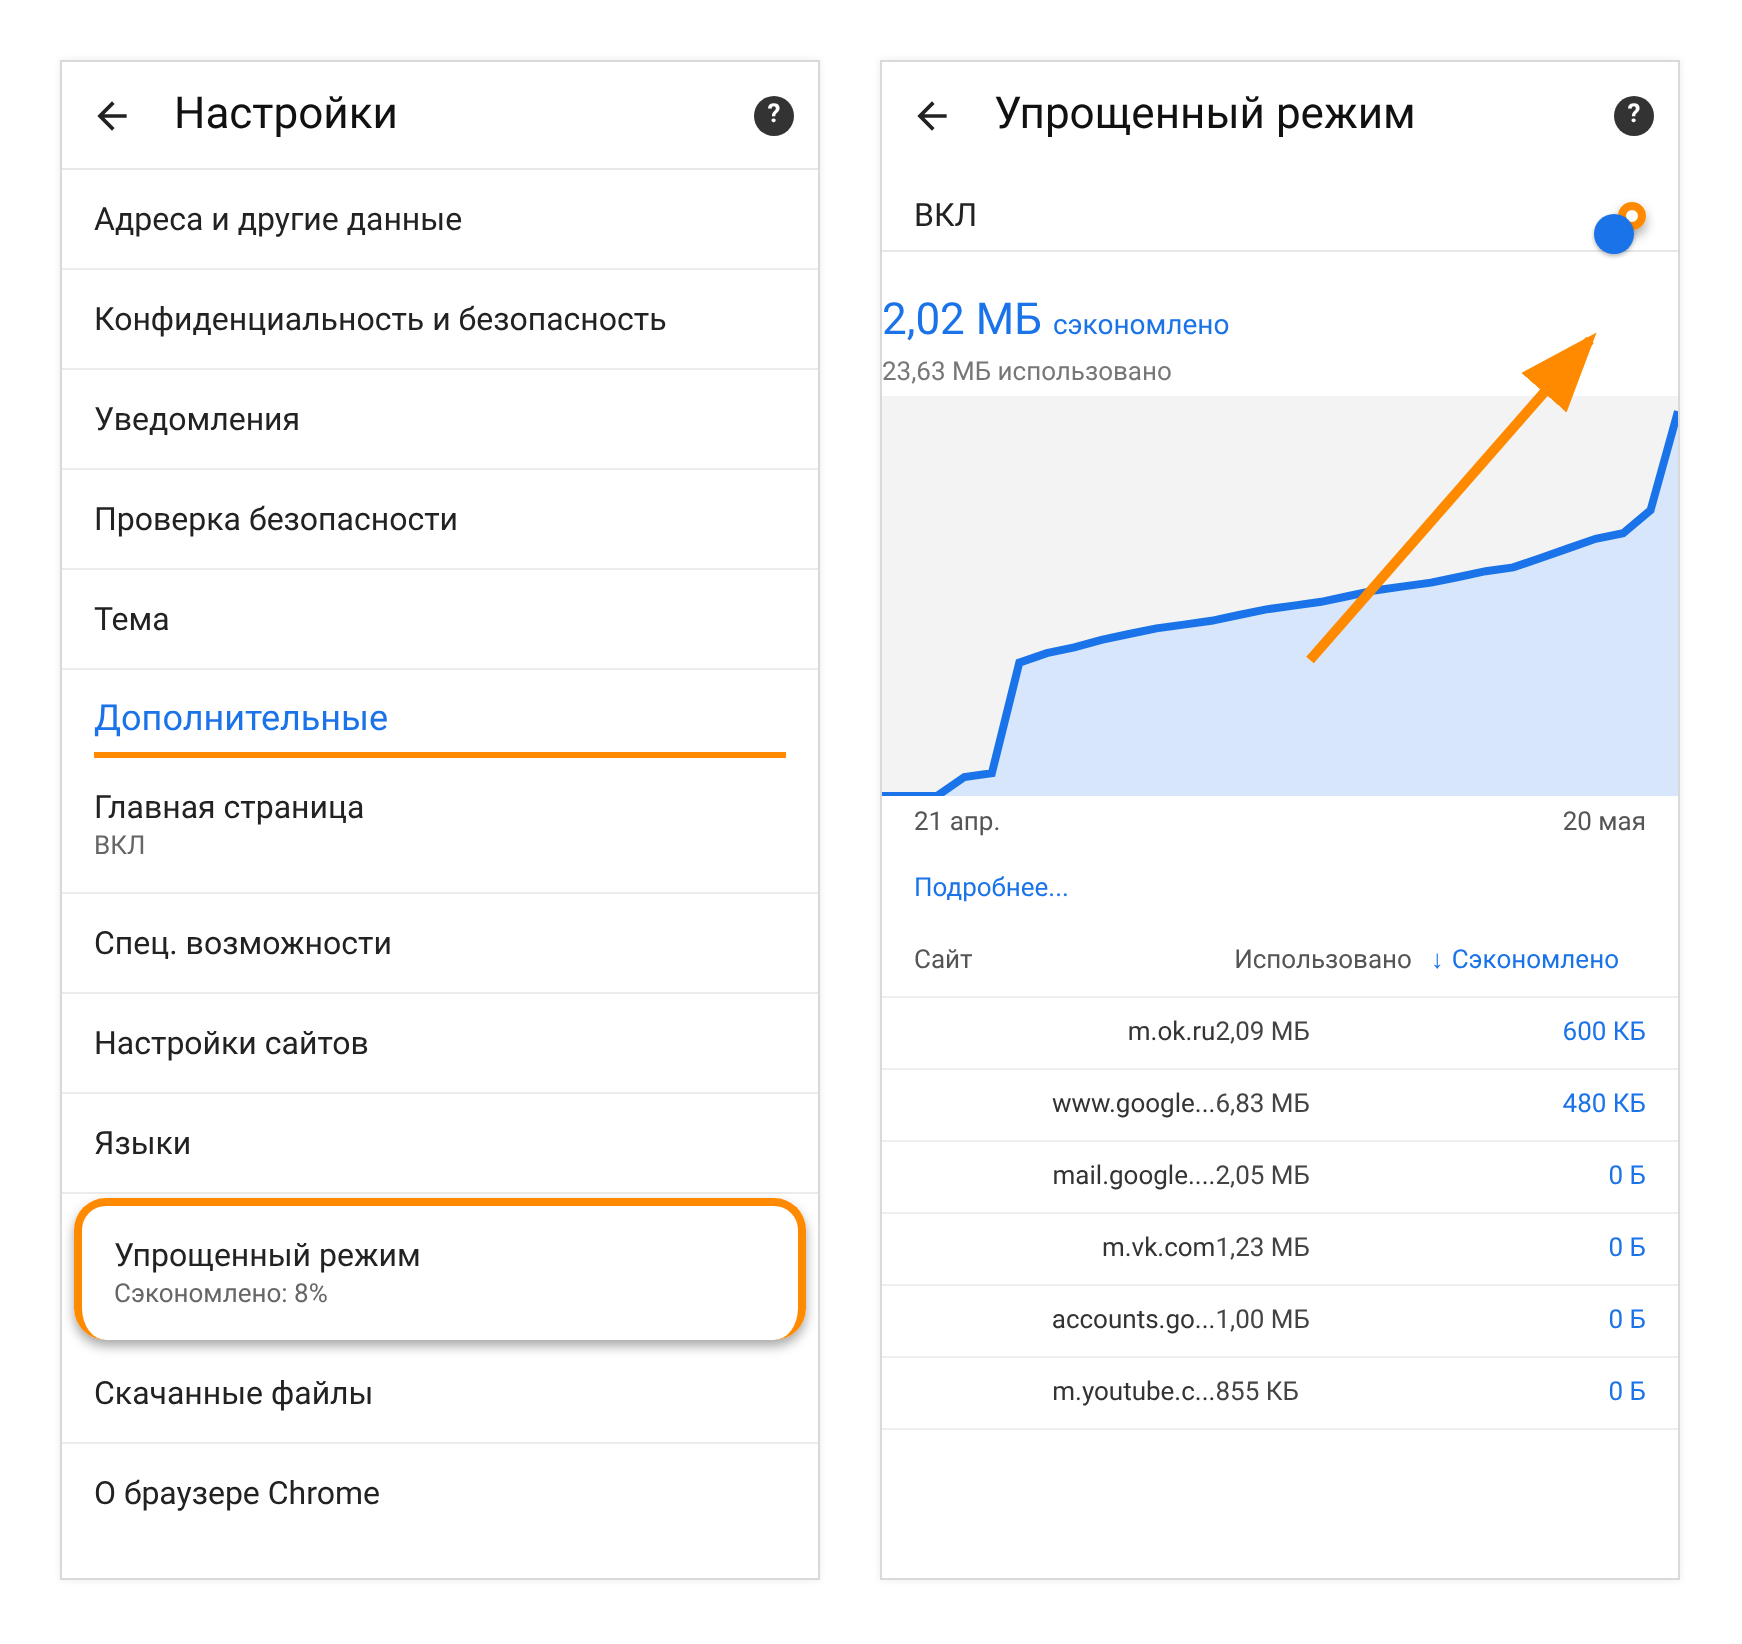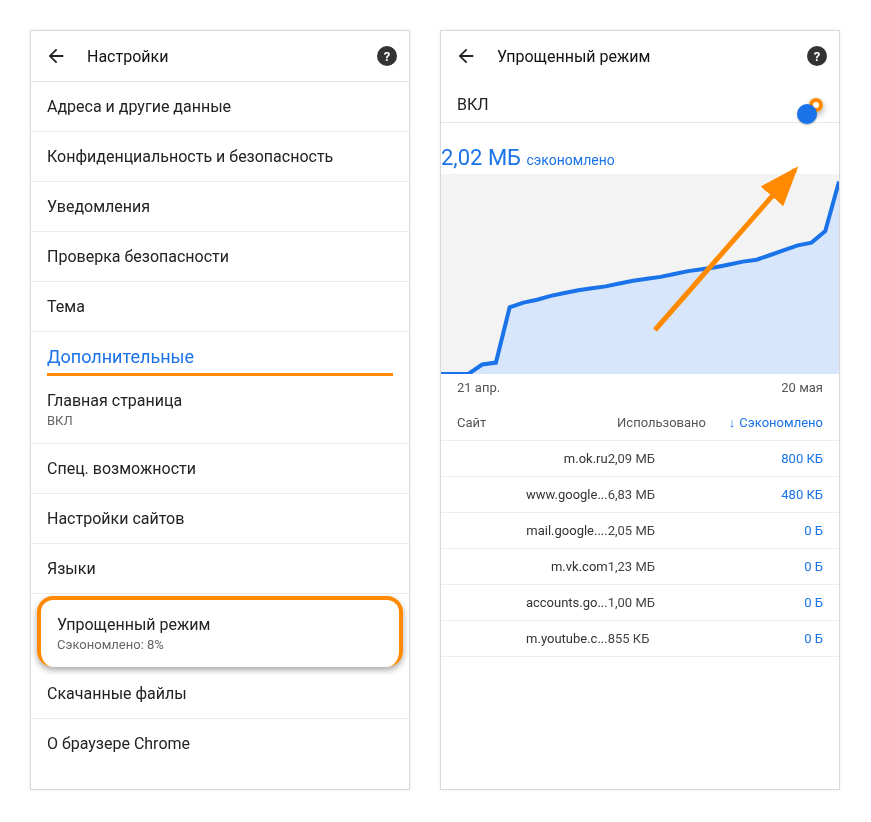--- a/index.html
+++ b/index.html
@@ -24,21 +24,21 @@
     display: flex;
     align-items: center;
     padding: 14px 12px 14px 14px;
   }
   .back-arrow {
     width: 22px; height: 22px;
     display: flex; align-items:center; justify-content:center;
     margin-right: 20px;
     cursor: pointer;
   }
-  .title { font-size: 16px; font-weight: 400; color:#111; flex:1; }
+  .title { font-size: 22px; font-weight: 400; color:#111; flex:1; }
   .help-icon {
     width: 20px; height:20px; border-radius:50%;
     background:#333; color:#fff;
     display:flex; align-items:center; justify-content:center;
     font-size:13px; font-weight:bold;
     cursor:pointer;
   }
   .divider { height:1px; background:#e7e7e7; }
 
   .row {
@@ -99,21 +99,21 @@
 
   .tbl-head, .tbl-row {
     display:grid;
     grid-template-columns: 1.4fr 1fr 1fr;
     padding: 10px 16px;
     font-size:13px;
     border-bottom:1px solid #eee;
     align-items:center;
   }
   .tbl-head { color:#555; }
-  .tbl-head .col-saved { color:#1a73e8; text-align:right; }
+  .tbl-head .col-saved { color:#1a73e8; }
   .tbl-head .col-used { text-align:center; }
   .tbl-row .c1 { color:#333; white-space:nowrap; overflow:hidden; text-overflow:ellipsis;text-align:right;}
   .tbl-row .c2 { text-align:left; color:#444;}
   .tbl-row .c3 { text-align:right; color:#1a73e8;}
   .sort-arrow { color:#1a73e8; margin-right:4px; }
 
   
   .orange-arrow {
     position:absolute;
     left: 645px; top: 160px;
@@ -179,44 +179,46 @@
       <span class="toggle"><span class="knob"></span></span>
     </span>
   </div>
   <div class="divider"></div>
 
   <div class="stats">
     <div class="saved-big">
       <span>2,02 МБ</span>
       <span class="lbl">сэкономлено</span>
     </div>
+    <div class="used-line">23,63 МБ использовано</div>
   </div>
 
   <svg class="chart-svg" viewBox="0 0 400 200" preserveAspectRatio="none">
     <rect x="0" y="0" width="400" height="200" fill="#f3f3f3"></rect>
     <path id="chart-area" fill="#d7e6fb" d="M0.0,200.0 L13.8,200.0 L27.6,200.0 L41.4,190.5 L55.2,188.6 L69.0,133.3 L82.8,128.6 L96.6,125.7 L110.3,121.9 L124.1,119.0 L137.9,116.2 L151.7,114.3 L165.5,112.4 L179.3,109.5 L193.1,106.7 L206.9,104.8 L220.7,102.9 L234.5,100.0 L248.3,97.1 L262.1,95.2 L275.9,93.3 L289.7,90.5 L303.4,87.6 L317.2,85.7 L331.0,81.0 L344.8,76.2 L358.6,71.4 L372.4,68.6 L386.2,57.1 L400.0,7.6 L400,200 L0,200 Z"></path>
     <path id="chart-line" fill="none" stroke="#1a73e8" stroke-width="4" d="M0.0,200.0 L13.8,200.0 L27.6,200.0 L41.4,190.5 L55.2,188.6 L69.0,133.3 L82.8,128.6 L96.6,125.7 L110.3,121.9 L124.1,119.0 L137.9,116.2 L151.7,114.3 L165.5,112.4 L179.3,109.5 L193.1,106.7 L206.9,104.8 L220.7,102.9 L234.5,100.0 L248.3,97.1 L262.1,95.2 L275.9,93.3 L289.7,90.5 L303.4,87.6 L317.2,85.7 L331.0,81.0 L344.8,76.2 L358.6,71.4 L372.4,68.6 L386.2,57.1 L400.0,7.6 "></path>
   </svg>
 
   <div class="x-range">
     <span>21 апр.</span>
     <span>20 мая</span>
   </div>
 
+  <div class="more-link">Подробнее...</div>
 
   <div class="tbl-head">
     <span>Сайт</span>
     <span class="col-used">Использовано</span>
     <span class="col-saved"><span class="sort-arrow">↓</span><span>Сэкономлено</span></span>
   </div>
   <div id="table-body">
       <div class="tbl-row">
         <span class="c1">m.ok.ru</span>
         <span class="c2">2,09 МБ</span>
-        <span class="c3">800 КБ</span>
+        <span class="c3">600 КБ</span>
       </div>
       <div class="tbl-row">
         <span class="c1">www.google...</span>
         <span class="c2">6,83 МБ</span>
         <span class="c3">480 КБ</span>
       </div>
       <div class="tbl-row">
         <span class="c1">mail.google....</span>
         <span class="c2">2,05 МБ</span>
         <span class="c3">0 Б</span>

